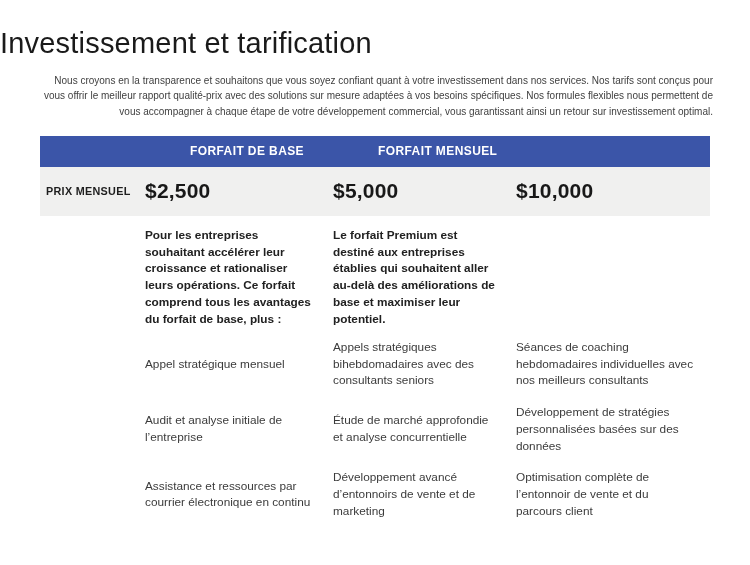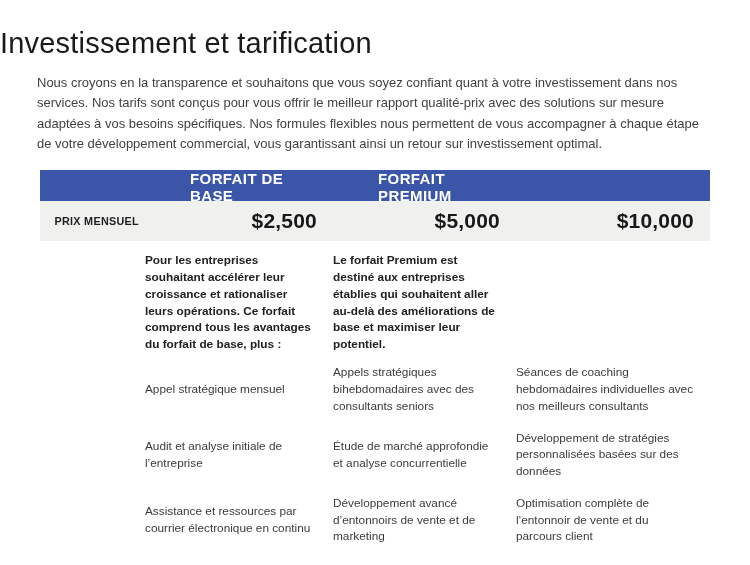--- a/index.html
+++ b/index.html
@@ -17,22 +17,22 @@
     text-align: left;
     font-size: 29px;
     font-weight: 500;
     letter-spacing: 0.2px;
     color: #1a1a1a;
     line-height: 1.2;
   }
   .intro {
     width: 676px;
     margin: 12px auto;
-    text-align: left;
-    font-size: 13px;
+    text-align: right;
+    font-size: 10px;
     line-height: 1.57;
     color: #414141;
   }
 
   .pricing-table {
     width: 670px;
     margin: 16px auto 0 auto;
   }
   .row {
     display: grid;
@@ -41,30 +41,29 @@
   }
   .cell { padding-right: 16px; }
   .label-cell { padding-left: 6px; padding-right: 6px; }
 
   .header-row {
     background: var(--header-bg, #3b55a8);
     height: 31px;
   }
   .header-cell {
     color: var(--header-text, #ffffff);
-    font-size: 15px;
+    font-size: 12px;
     font-weight: bold;
     letter-spacing: 0.4px;
     padding-left: 45px;
   }
 
   .price-row {
     background: var(--price-row-bg, #f0f0ef);
-    height: 40px;
-    text-align: right;
+    height: 49px;
   }
   .price-label {
     font-size: 10.8px;
     font-weight: bold;
     letter-spacing: 0.3px;
     color: #1e1e1e;
   }
   .price {
     font-size: 21px;
     font-weight: bold;
@@ -94,21 +93,21 @@
 
   <h1 class="page-title">Investissement et tarification</h1>
 
   <p class="intro">Nous croyons en la transparence et souhaitons que vous soyez confiant quant à votre investissement dans nos services. Nos tarifs sont conçus pour vous offrir le meilleur rapport qualité-prix avec des solutions sur mesure adaptées à vos besoins spécifiques. Nos formules flexibles nous permettent de vous accompagner à chaque étape de votre développement commercial, vous garantissant ainsi un retour sur investissement optimal.</p>
 
   <div class="pricing-table">
 
     <div class="row header-row">
       <div class="cell label-cell"></div>
       <div class="cell header-cell">FORFAIT DE BASE</div>
-      <div class="cell header-cell">FORFAIT PREMIUM</div>
+      <div class="cell header-cell">FORFAIT MENSUEL</div>
     </div>
 
     <div class="row price-row">
       <div class="cell label-cell price-label">PRIX MENSUEL</div>
       <div class="cell price">$2,500</div>
       <div class="cell price">$5,000</div>
       <div class="cell price">$10,000</div>
     </div>
 
     <div class="row desc-row">

